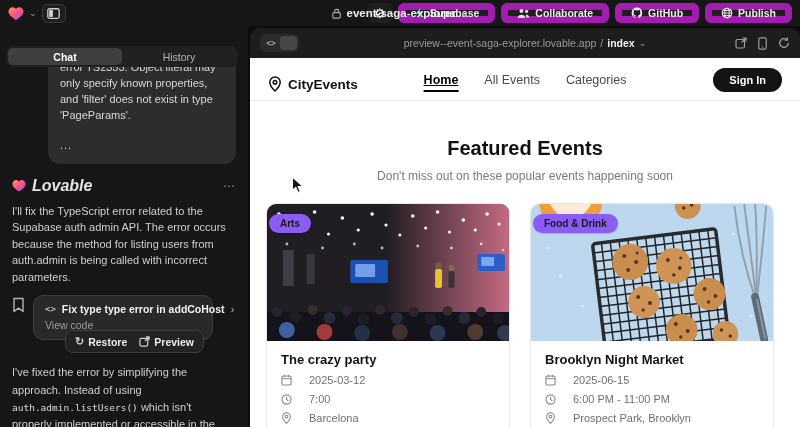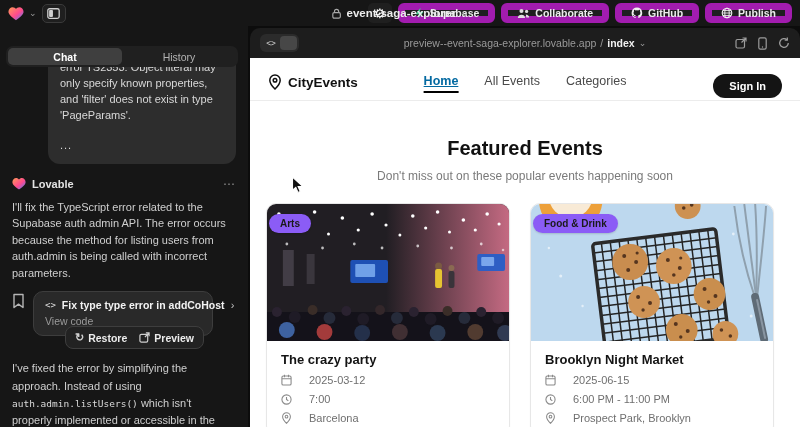--- a/index.html
+++ b/index.html
@@ -30,21 +30,21 @@
   .tabbar { position:absolute; top:20px; left:6px; right:10px; height:21px; background:#202020;
             border-radius:7px; display:flex; padding:2px; z-index:3; }
   .tab { flex:1; display:flex; align-items:center; justify-content:center; font-size:10.5px;
          color:#b3b3b3; border-radius:5px; }
   .tab.active { background:#3f3f3f; color:#fff; font-weight:600; }
   .chatflow { position:absolute; top:24px; left:0; right:0; bottom:0; overflow:hidden; }
   .bubble { margin:0 12px 0 48px; background:#2d2d2d; border-radius:12px; padding:10px 12px;
             color:#d8d8d8; font-size:11px; line-height:1.45; }
   .bubble .more { margin-top:14px; letter-spacing:1px; }
   .asst-head { margin:13px 12px 0 12px; display:flex; align-items:center; gap:6px; }
-  .asst-name { font-size:11px; font-weight:700; color:#e3e3e3; }
+  .asst-name { font-size:16px; font-weight:700; color:#e3e3e3;font-style:italic; }
   .asst-dots { margin-left:auto; color:#8f8f8f; font-size:12px; letter-spacing:1px; }
   .intro { margin:8px 16px 0 12px; font-size:11px; color:#cfcfcf; line-height:1.5; }
   .code-block { position:relative; margin:10px 12px 0 12px; display:flex; gap:8px; z-index:2; }
   .code-card { width:180px; background:#292929; border:1px solid #3d3d3d; border-radius:10px;
                padding:7px 11px 8px 11px; }
   .cc-row1 { display:flex; align-items:center; gap:6px; }
   .cc-code { font-family:"DejaVu Sans Mono", monospace; font-size:9px; color:#dcdcdc; }
   .cc-title { font-size:10.5px; font-weight:700; color:#f2f2f2; white-space:nowrap; }
   .cc-chev { margin-left:auto; color:#c0c0c0; font-size:11px; }
   .cc-sub { margin-top:4px; font-size:10.5px; color:#9a9a9a; }
@@ -62,26 +62,26 @@
   .view-toggle { display:flex; align-items:center; background:#2b2b2b; border-radius:6px;
                  padding:2px; height:18px; }
   .vt-code { width:18px; text-align:center; font-family:"DejaVu Sans Mono", monospace;
              font-size:8px; color:#c5c5c5; }
   .vt-prev { width:17px; height:14px; background:#474747; border-radius:4px; }
   .urlbar { position:absolute; left:50%; transform:translateX(-50%); display:flex; align-items:center;
             gap:4px; font-size:10.5px; color:#9a9a9a; white-space:nowrap; }
   .urlbar .path { color:#f0f0f0; font-weight:600; }
   .p-icons { margin-left:auto; display:flex; align-items:center; gap:11px; }
   .site { flex:1; background:#fff; position:relative; overflow:hidden; }
-  .site-header { height:43px; display:flex; align-items:flex-start; padding:16px 18px;
+  .site-header { height:43px; display:flex; align-items:flex-end; padding:8px 18px;
                  border-bottom:1px solid #ececec; position:relative; }
   .brand { display:flex; align-items:center; gap:6px; font-size:13.5px; font-weight:700; color:#111; }
   .site-nav { position:absolute; left:50%; transform:translateX(-50%); display:flex; gap:26px; }
   .nav-item { font-size:12.5px; color:#4a4a4a; padding-bottom:3px; }
-  .nav-item.active { color:#0369a1; font-weight:600; border-bottom:2px solid #000;text-decoration:underline; }
+  .nav-item.active { color:#000000; font-weight:600; border-bottom:2px solid #000;text-decoration:underline; }
   .signin { margin-left:auto; background:#141414; color:#fff; border-radius:999px;
             padding:6px 16px; font-size:11px; font-weight:600; }
   .hero { text-align:center; margin-top:36px; }
   .hero-title { font-size:20px; font-weight:700; color:#111; }
   .hero-sub { margin-top:9px; font-size:12px; color:#7a7a7a; }
   .cards { display:flex; gap:20px; padding:20px 16px 0 16px; }
   .card { width:244px; flex:none; background:#fff; border:1px solid #e7e7e7; border-radius:10px;
           overflow:hidden; box-shadow:0 1px 2px rgba(0,0,0,.04); }
   .card-img { position:relative; height:137px; }
   .card-img svg { display:block; width:100%; height:100%; }

